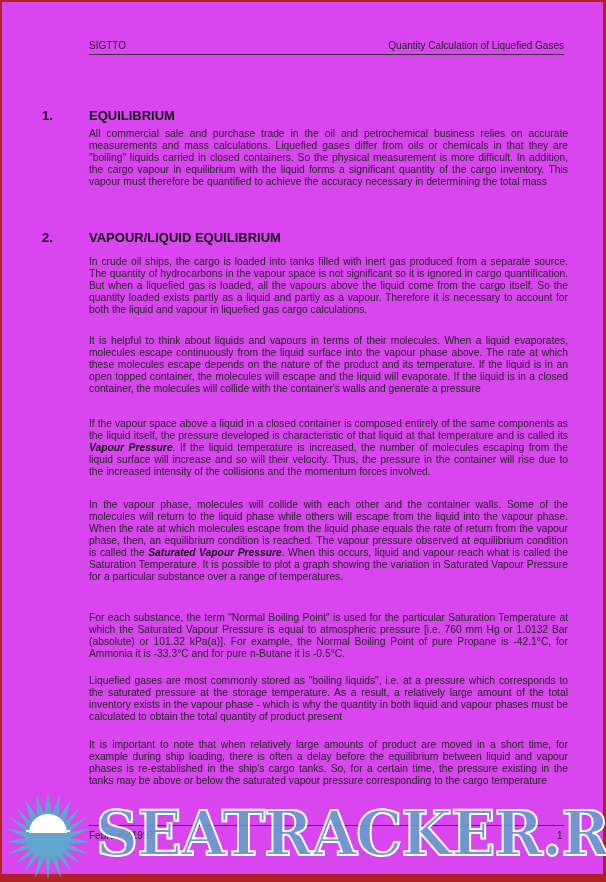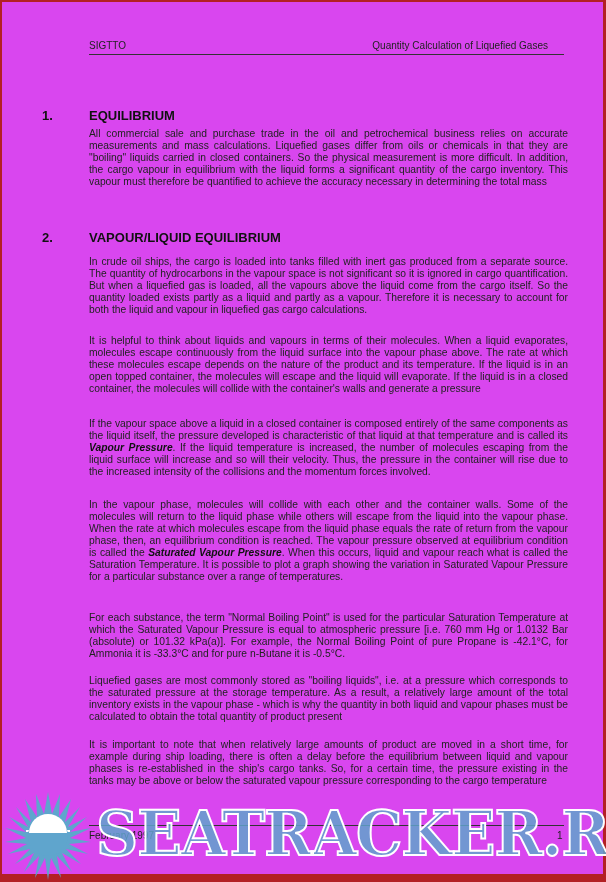--- a/index.html
+++ b/index.html
@@ -13,21 +13,21 @@
       position: absolute; left: 2px; top: 2px; right: 3px; bottom: 8px;
       background: #d946ef;
       overflow: hidden;
     }
     .running-head {
       position: absolute; left: 87px; top: 38px; width: 475px;
       height: 14px; border-bottom: 1px solid #333;
       font-size: 10px; color: #222;
     }
     .running-head .left { position: absolute; left: 0; top: 0; }
-    .running-head .right { position: absolute; right: 16px; top: 0; }
+    .running-head .right { position: absolute; right: 0; top: 0; }
     .doc-title {
       position: absolute; left: 0; right: 0; top: 64px;
       text-align: center; font-weight: bold; font-size: 17.5px; color: #111;
       letter-spacing: 0.1px;
     }
     .section-heading {
       position: absolute; left: 40px; font-weight: bold; font-size: 13px; color: #111;
     }
     .section-heading .num { position: absolute; left: 0; top: 0; }
     .section-heading .label { position: absolute; left: 47px; top: 0; white-space: nowrap; }

